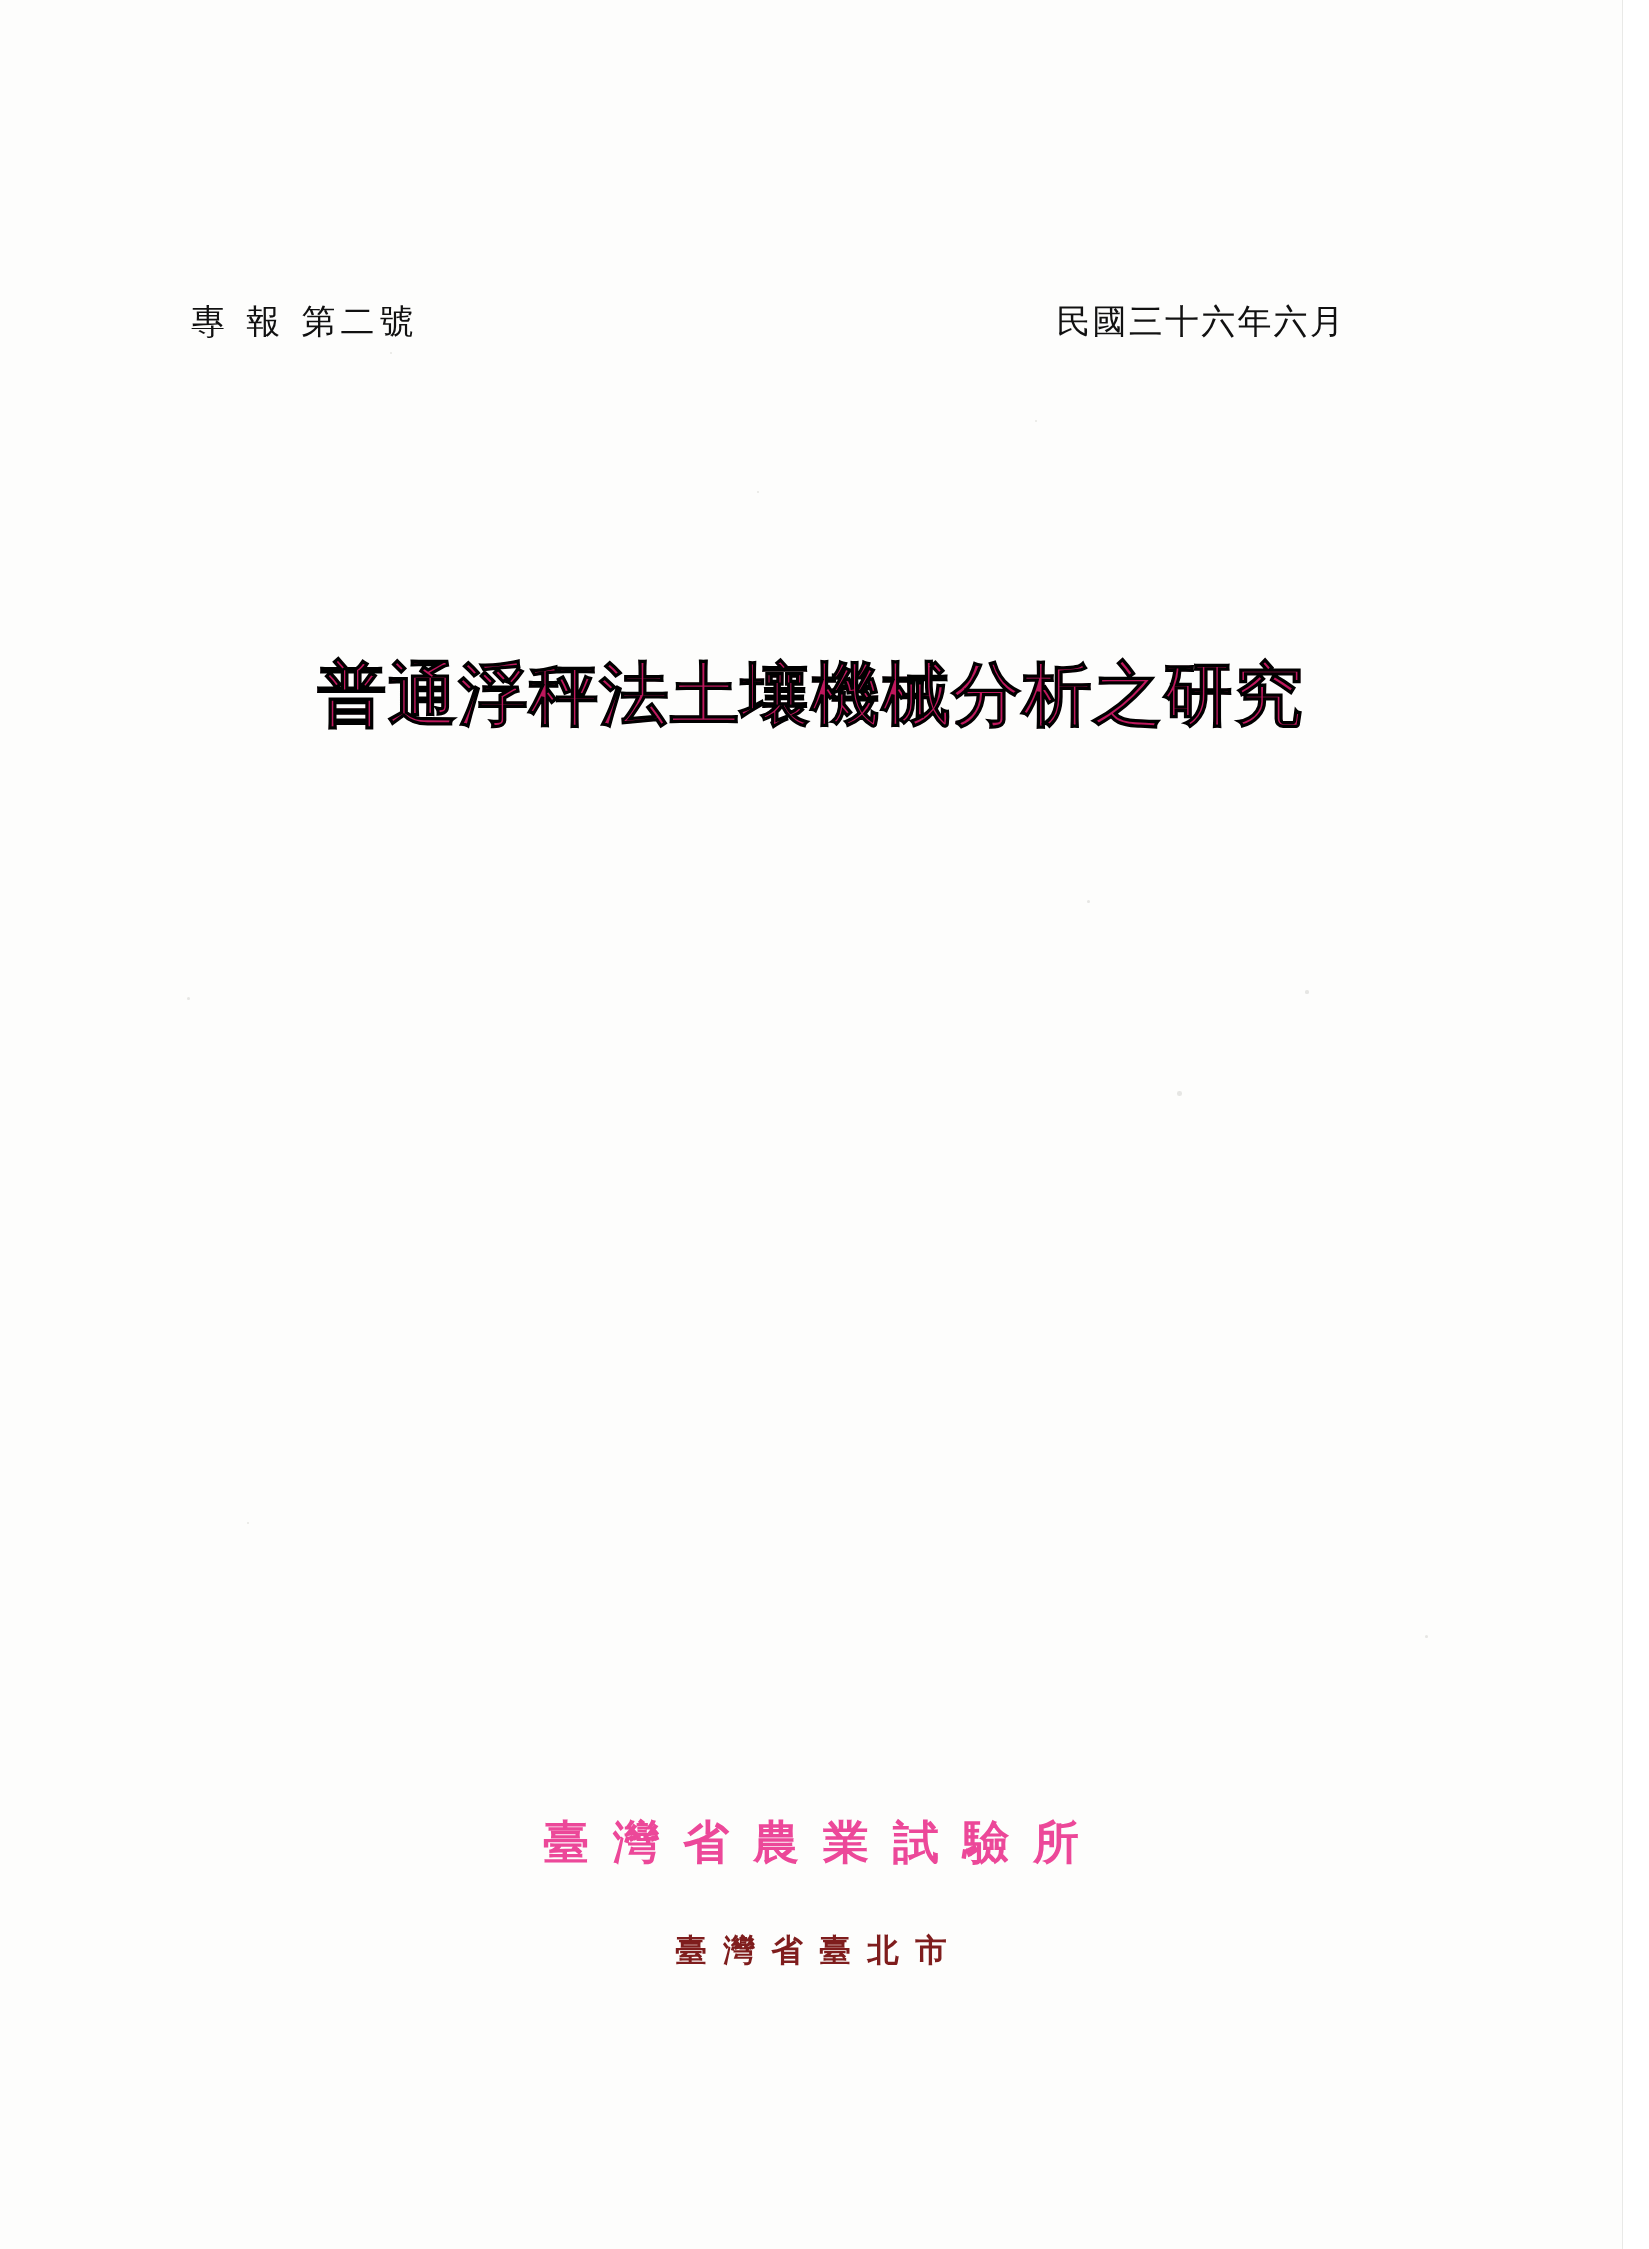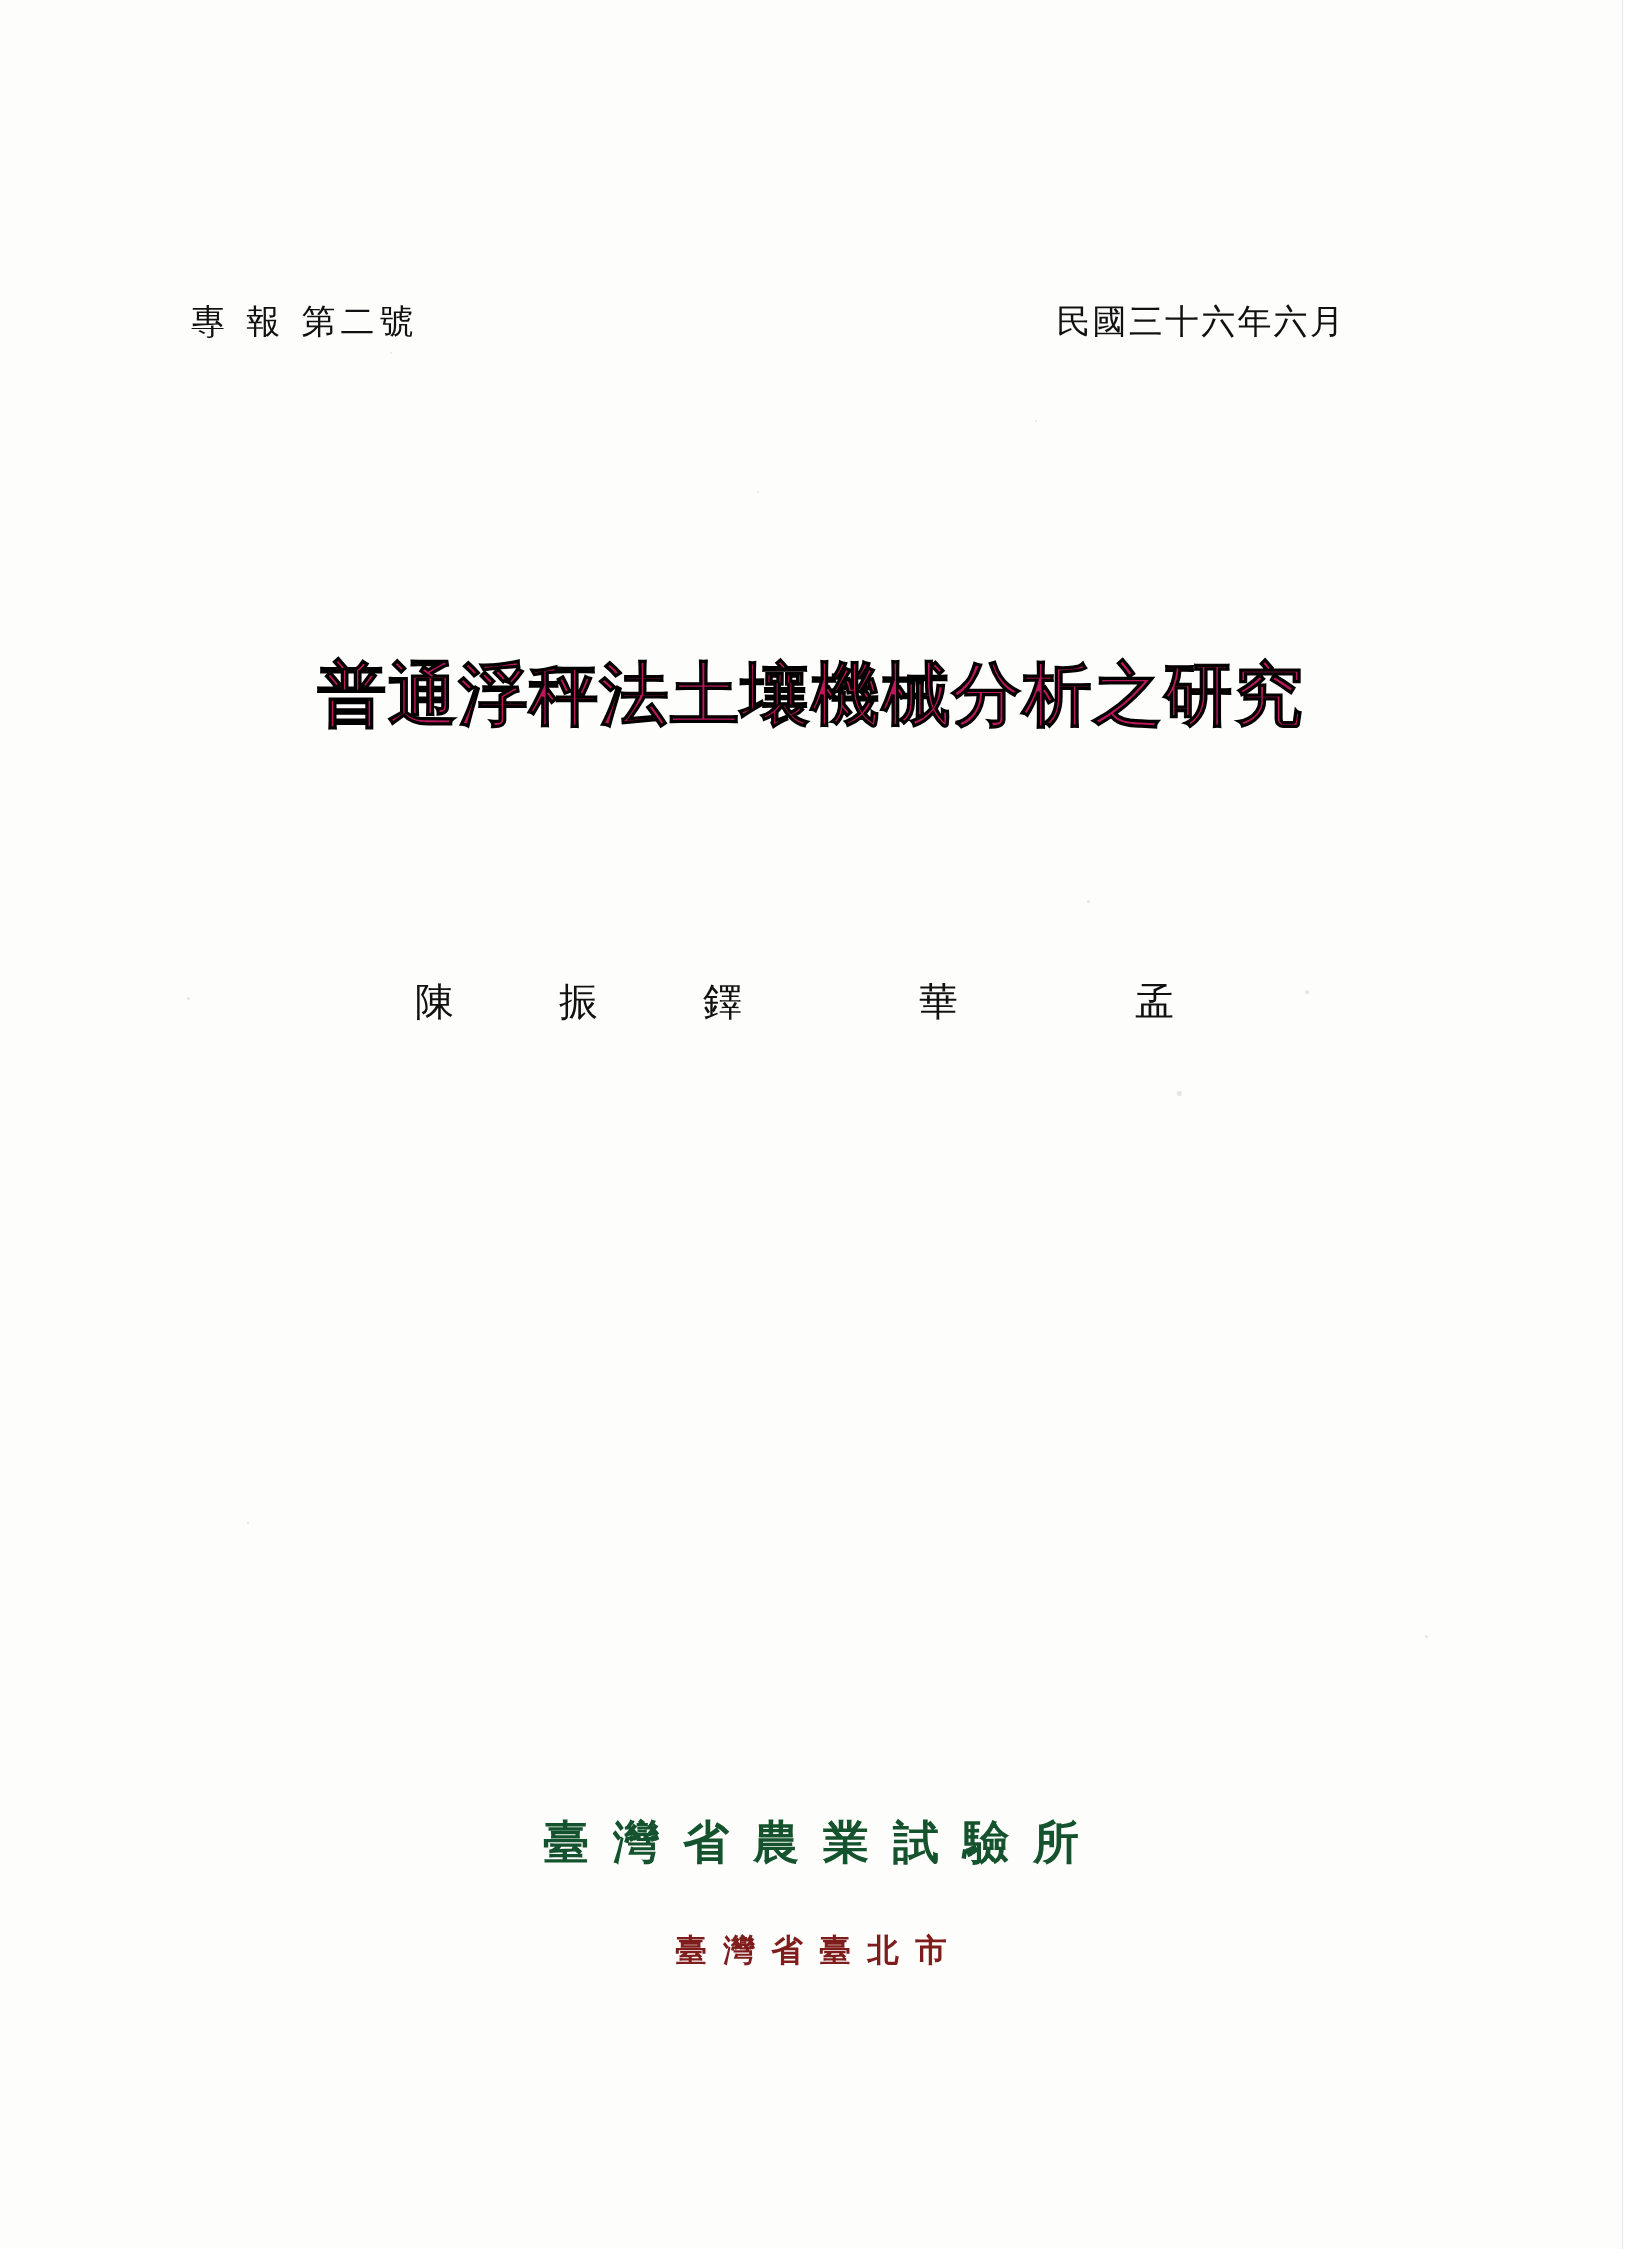--- a/index.html
+++ b/index.html
@@ -104,21 +104,21 @@
   
   .institution {
     position: absolute;
     left: 0;
     top: 1819px;
     width: 1622px;
     text-align: center;
     font-weight: bold;
     font-size: 46px;
     line-height: 1;
-    color: #14532d;
+    color: #ec4899;
     letter-spacing: 24px;
     text-indent: 24px;
   }
   .address {
     position: absolute;
     left: 0;
     top: 1935px;
     width: 1622px;
     text-align: center;
     font-weight: bold;
@@ -149,22 +149,19 @@
     <span class="speck" style="left:247px;  top:1522px; width:2.2px;  height:2.2px;"></span>
   </div>
 
   <div class="header-row">
     <div class="hdr-text hdr-left">專 報 第二號</div>
     <div class="hdr-text hdr-right">民國三十六年六月</div>
   </div>
 
   <div class="title">普通浮秤法土壤機械分析之研究</div>
 
-  <div class="authors">
-    <span class="auth auth-name">陳　振　鐸　　華　　孟</span>
-  </div>
 
   <div class="institution">臺灣省農業試驗所</div>
 
   <div class="address">臺灣省臺北市</div>
 
 </div>
 
 
 </body></html>

